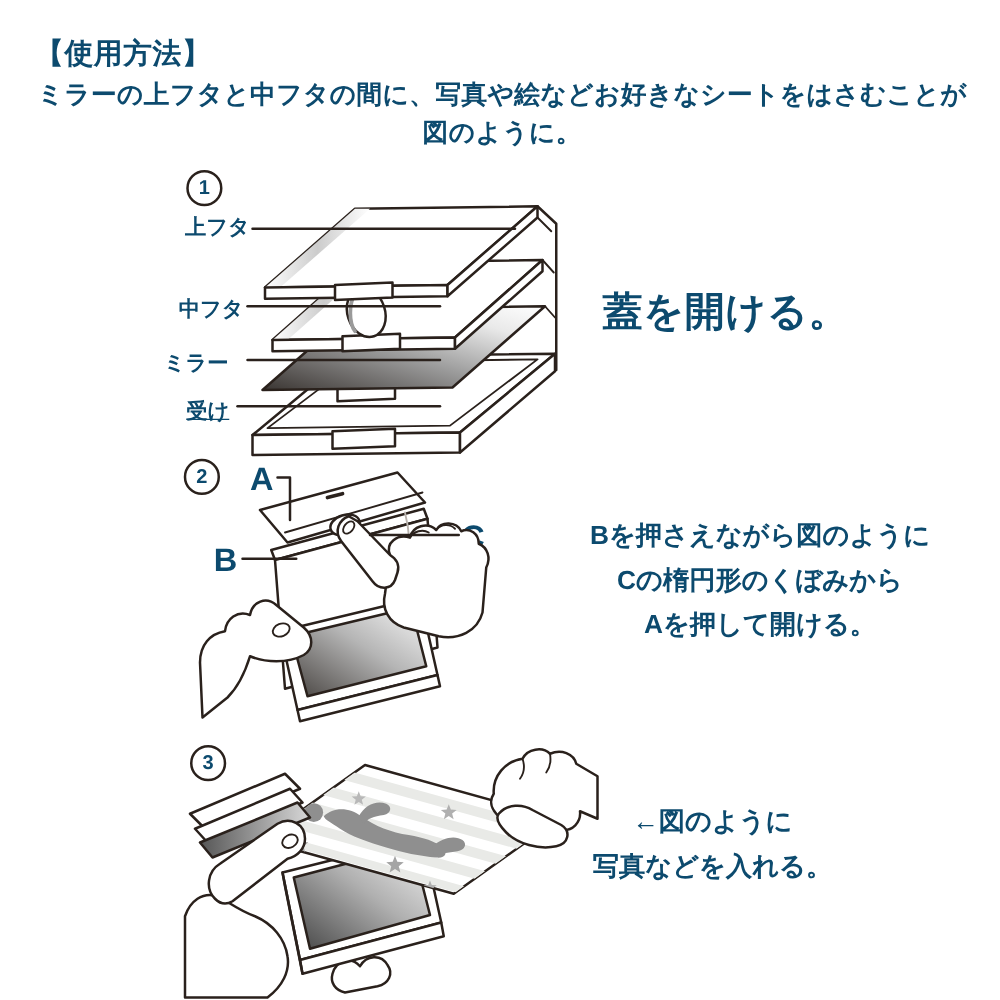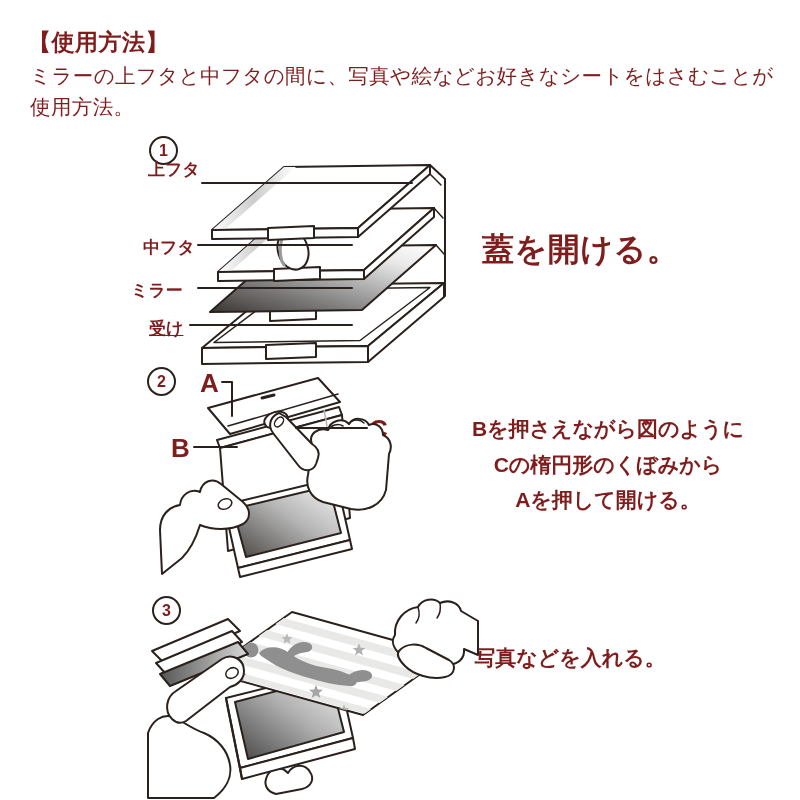--- a/index.html
+++ b/index.html
@@ -1,22 +1,22 @@
 <!DOCTYPE html>
 <html><head>
 <meta charset="utf-8">
 <style>
   html,body{margin:0;padding:0;background:#fff;}
   .page{
     position:relative;width:800px;height:800px;background:#ffffff;
-    font-family:"Liberation Sans",sans-serif;color:#7f1d1d;overflow:hidden;
+    font-family:"Liberation Sans",sans-serif;color:#0c4a6e;overflow:hidden;
   }
   .abs{position:absolute;}
   .title{font-size:23px;font-weight:800;white-space:nowrap;letter-spacing:.5px;}
-  .desc-line{font-size:20.5px;font-weight:400;line-height:31px;white-space:nowrap;letter-spacing:.4px;}
+  .desc-line{font-size:20.5px;font-weight:700;line-height:31px;white-space:nowrap;letter-spacing:.4px;text-align:center;}
   .circle-num{
     width:25px;height:25px;border:2px solid #2a211c;border-radius:50%;
     display:flex;align-items:center;justify-content:center;
     font-size:16px;font-weight:600;background:#fff;
   }
   .part-label{font-size:17px;font-weight:700;white-space:nowrap;}
   .caption1{font-size:32px;font-weight:600;white-space:nowrap;letter-spacing:.5px;}
   .cap-block{font-size:21px;font-weight:600;line-height:35.5px;text-align:center;}
   .cap-block div{white-space:nowrap;}
   .abc{font-size:26px;font-weight:600;}
@@ -27,28 +27,28 @@
   .nofill{fill:none;}
 </style>
 </head>
 <body>
 
 <div class="page">
 
   <div class="abs title" style="left:28px;top:27px;">【使用方法】</div>
   <div class="abs" style="left:30px;top:60px;">
     <div class="desc-line">ミラーの上フタと中フタの間に、写真や絵などお好きなシートをはさむことが</div>
-    <div class="desc-line">使用方法。</div>
+    <div class="desc-line">図のように。</div>
   </div>
 
   <div class="abs circle-num" style="left:149px;top:136px;">
     <span>1</span>
   </div>
 
-  <div class="abs part-label" style="left:148px;top:158px;">上フタ</div>
+  <div class="abs part-label" style="left:148px;top:170px;">上フタ</div>
   <div class="abs part-label" style="left:143px;top:236px;">中フタ</div>
   <div class="abs part-label" style="left:131px;top:279px;">ミラー</div>
   <div class="abs part-label" style="left:149px;top:317px;text-decoration:underline;">受け</div>
 
   <div class="abs caption1" style="left:482px;top:228px;">蓋を開ける。</div>
 
   <svg class="abs" style="left:140px;top:138px;" width="320" height="215" viewBox="0 0 320 215">
     <defs>
       <linearGradient id="gm1" x1="0" y1="1" x2="1" y2="0">
         <stop offset="0" stop-color="#3a3532"></stop>
@@ -172,20 +172,21 @@
       <path class="ln" d="M44,79 H87"></path>
       <path class="ln" d="M146,60 H217"></path>
     </g>
   </svg>
 
   <div class="abs circle-num" style="left:152px;top:596px;">
     <span>3</span>
   </div>
 
   <div class="abs cap-block" style="left:445px;top:640px;width:250px;">
+    <div>←図のように</div>
     <div>写真などを入れる。</div>
   </div>
 
   <svg class="abs" style="left:148px;top:593px;" width="330" height="205" viewBox="0 0 330 205">
     <defs>
       <linearGradient id="gm3" x1="0" y1="1" x2="1" y2="0">
         <stop offset="0" stop-color="#454545"></stop>
         <stop offset="0.55" stop-color="#b0b0b0"></stop>
         <stop offset="1" stop-color="#f2f2f2"></stop>
       </linearGradient>

